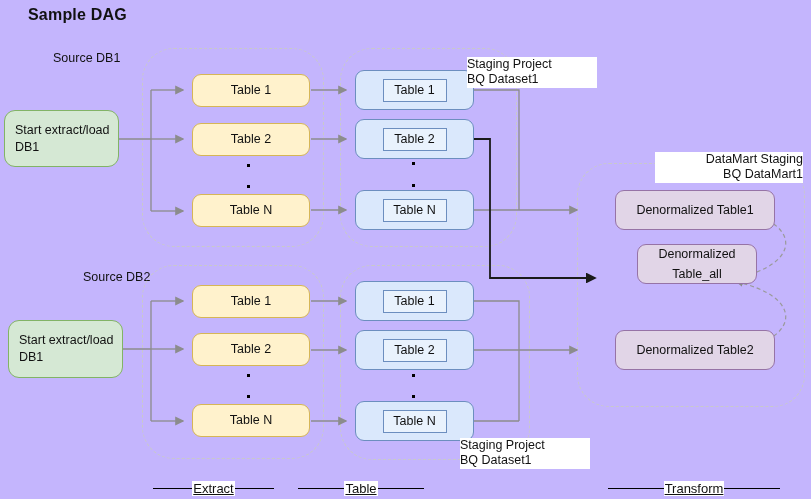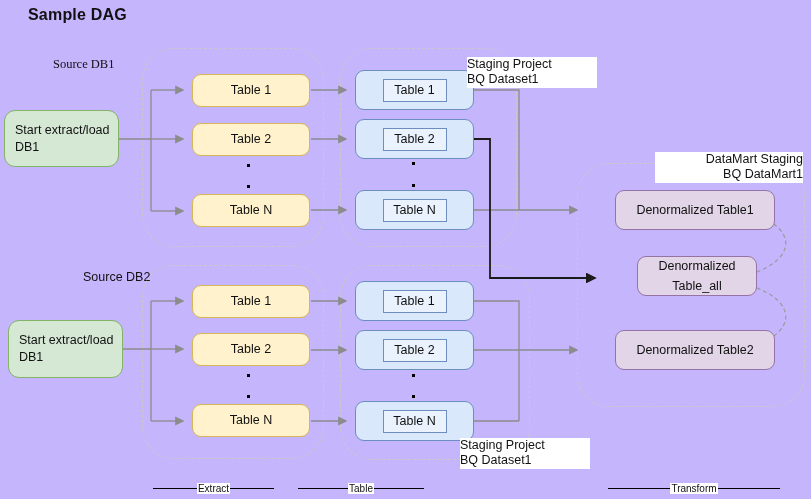--- a/index.html
+++ b/index.html
@@ -51,29 +51,29 @@
 
   svg.connectors{position:absolute;left:0;top:0;pointer-events:none;}
   .c-gray{stroke:var(--connector-gray);stroke-width:1.3;fill:none;}
   .c-black{stroke:var(--connector-black);stroke-width:1.8;fill:none;}
   .c-arc{stroke:#9a9a9a;stroke-width:1.2;fill:none;stroke-dasharray:4 3;}
   .mk-gray{fill:var(--connector-gray);}
   .mk-black{fill:var(--connector-black);}
 
   .section{position:absolute;top:480px;height:16px;display:flex;align-items:center;justify-content:center;}
   .sec-line{position:absolute;left:0;right:0;top:8px;border-top:1px solid #000;}
-  .sec-label{position:relative;background:#fff;padding:0 1px;font-size:10px;}
+  .sec-label{position:relative;background:#fff;padding:0 1px;font-size:13px;text-decoration:underline;}
 </style>
 </head>
 <body>
 
 <div id="canvas">
 
   <div class="abs title" style="left:28px;top:6px;">Sample DAG</div>
-  <div class="abs lbl" style="left:53px;top:57px;font-family:Liberation Serif, serif;">Source DB1</div>
+  <div class="abs lbl" style="left:53px;top:51px;">Source DB1</div>
   <div class="abs lbl" style="left:55px;top:270px;margin-left:28px;">Source DB2</div>
 
   <div class="abs container-box" style="left:142px;top:48px;width:180px;height:197px;"></div>
   <div class="abs container-box" style="left:340px;top:48px;width:175px;height:197px;"></div>
   <div class="abs container-box" style="left:142px;top:265px;width:180px;height:192px;"></div>
   <div class="abs container-box" style="left:340px;top:265px;width:188px;height:193px;"></div>
   <div class="abs container-box" style="left:577px;top:163px;width:226px;height:242px;"></div>
 
   <svg class="connectors" width="811" height="499">
     <defs>
@@ -145,21 +145,21 @@
     <div class="inner-rect"><span>Table 1</span></div>
   </div>
   <div class="abs node blue" style="left:355px;top:330px;width:119px;height:40px;">
     <div class="inner-rect"><span>Table 2</span></div>
   </div>
   <div class="abs node blue" style="left:355px;top:401px;width:119px;height:40px;">
     <div class="inner-rect"><span>Table N</span></div>
   </div>
 
   <div class="abs node purple" style="left:588px;top:190px;width:160px;height:40px;">Denormalized Table1</div>
-  <div class="abs node purple tall-text" style="left:610px;top:256px;width:120px;height:40px;">Denormalized
+  <div class="abs node purple tall-text" style="left:610px;top:244px;width:120px;height:40px;">Denormalized
 Table_all</div>
   <div class="abs node purple" style="left:588px;top:330px;width:160px;height:40px;">Denormalized Table2</div>
 
   <div class="dot" style="left:247px;top:164px;"></div>
   <div class="dot" style="left:247px;top:185px;"></div>
   <div class="dot" style="left:412px;top:162px;"></div>
   <div class="dot" style="left:412px;top:184px;"></div>
   <div class="dot" style="left:247px;top:374px;"></div>
   <div class="dot" style="left:247px;top:395px;"></div>
   <div class="dot" style="left:412px;top:374px;"></div>

